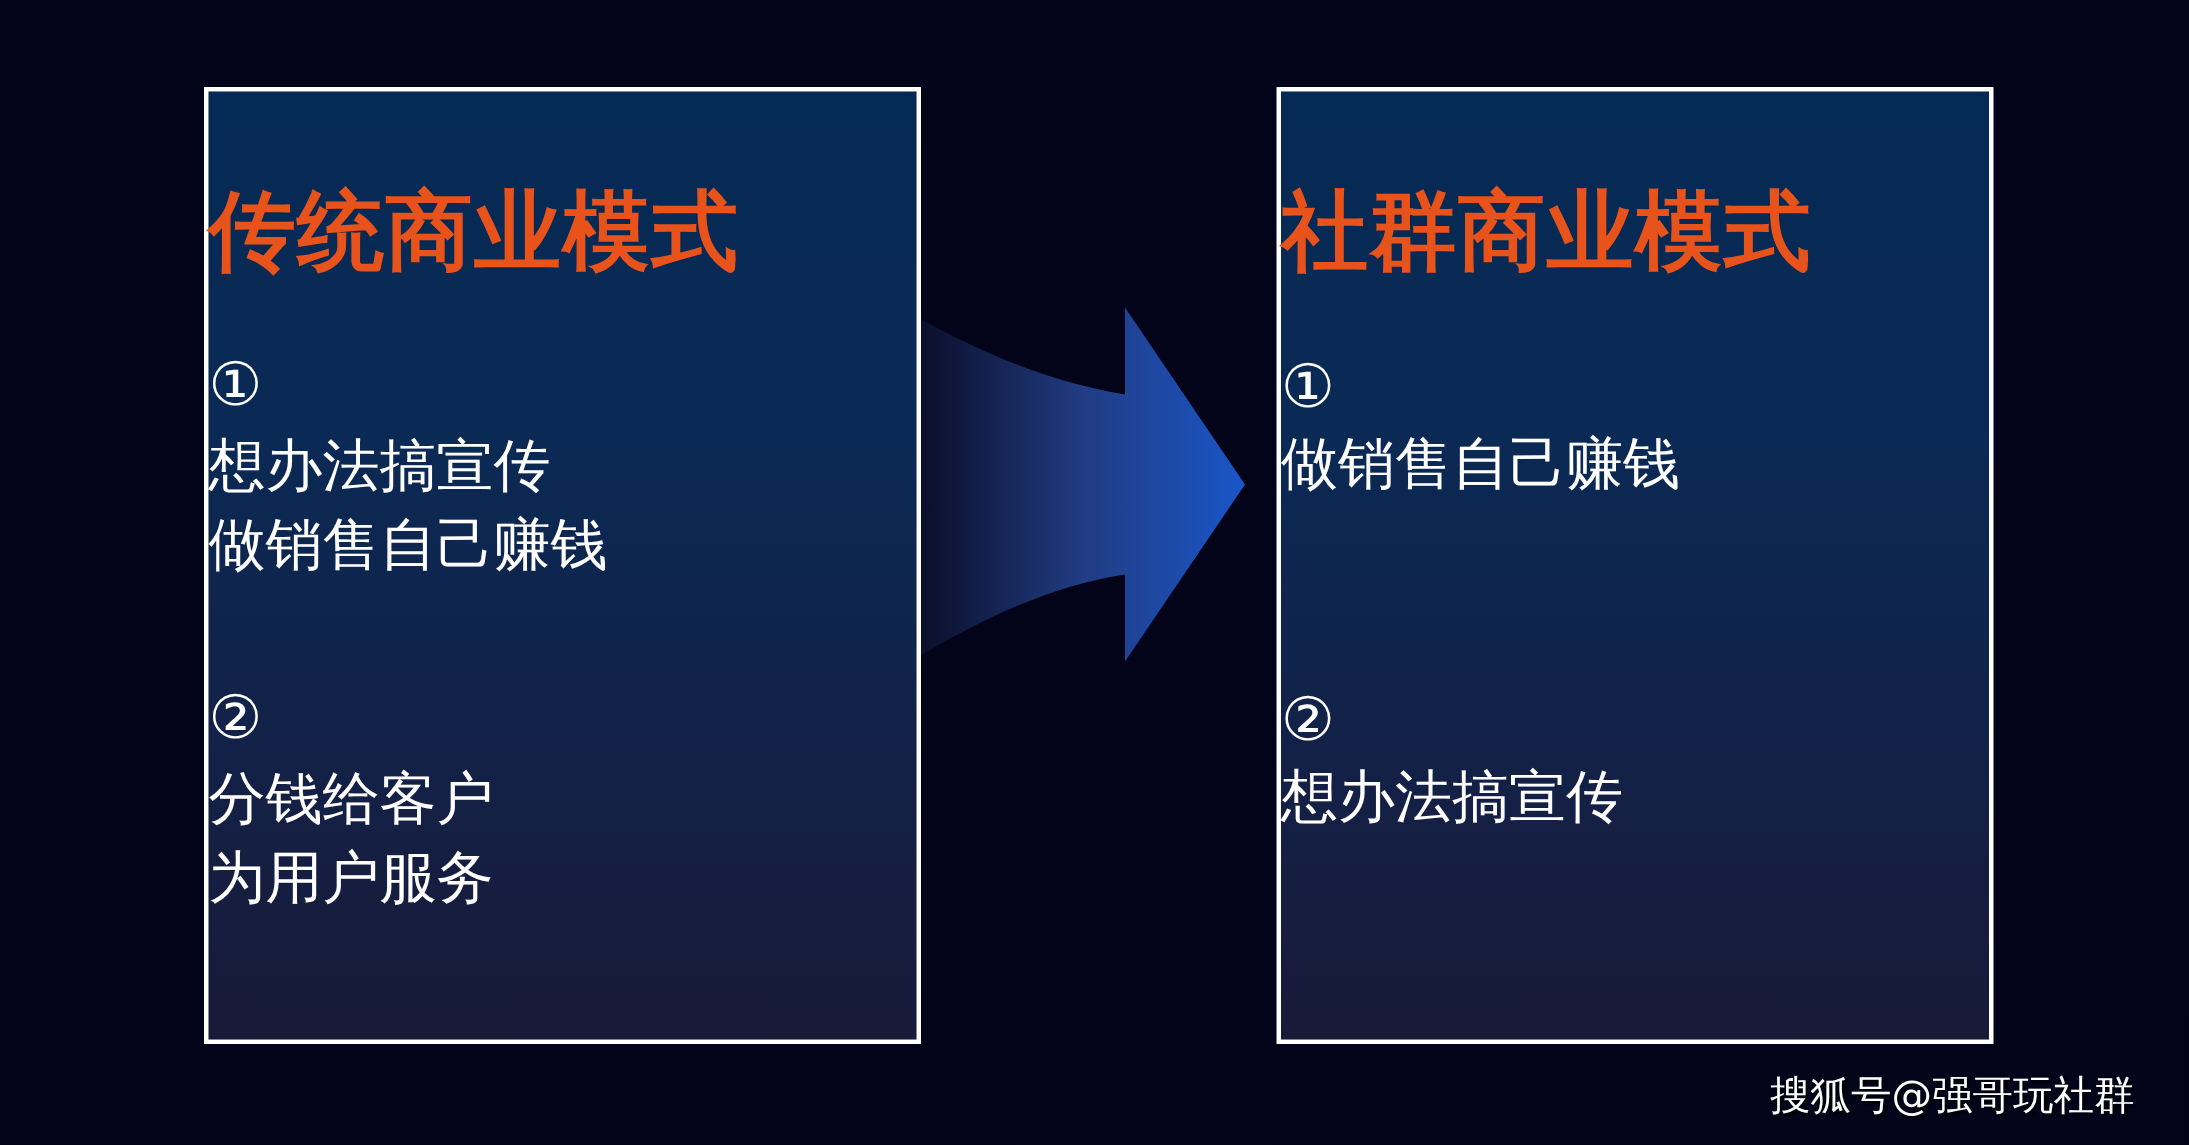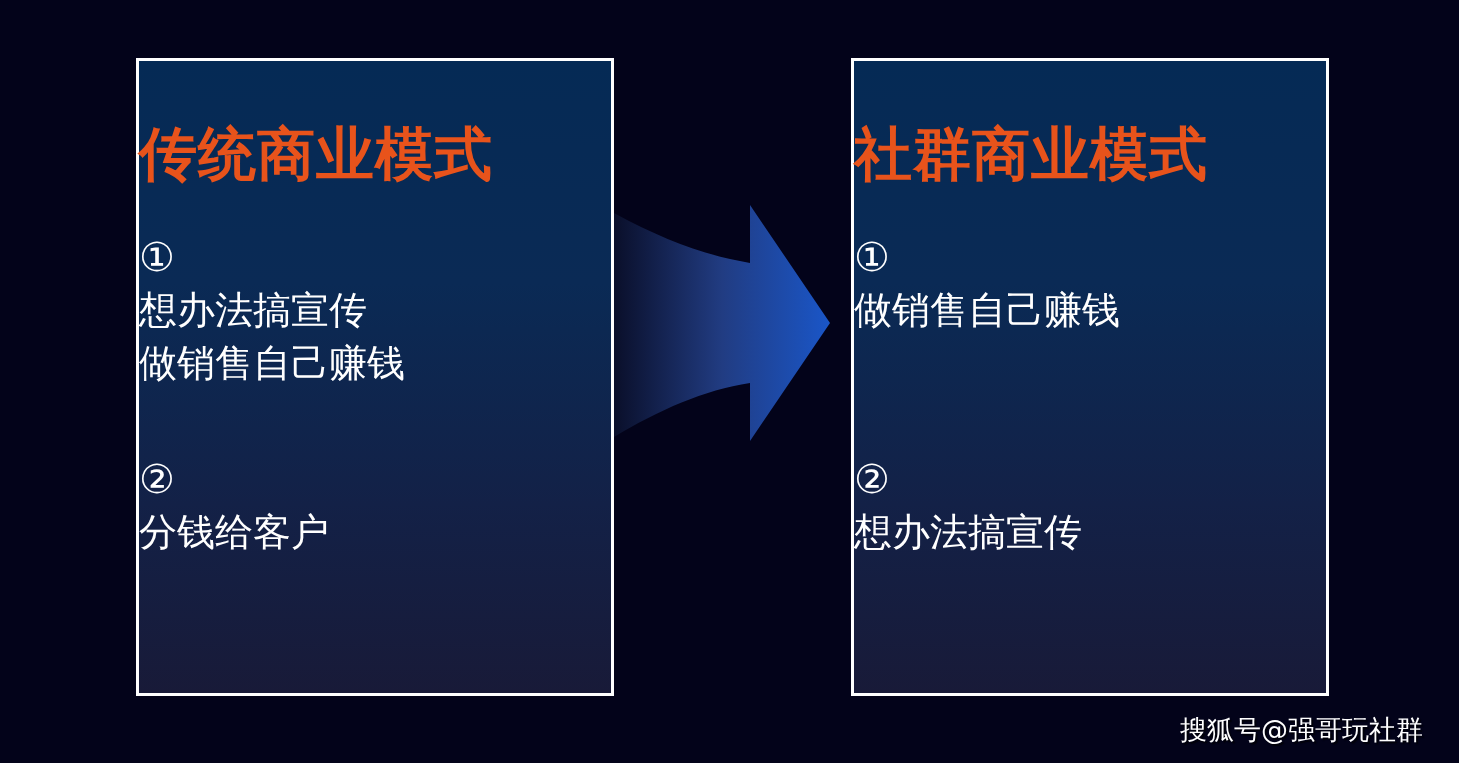--- a/index.html
+++ b/index.html
@@ -38,20 +38,21 @@
 <div class="panel left">
   <div class="panel-title">传统商业模式</div>
   <div class="point p1">
     <span class="num">①</span>
     <span class="line">想办法搞宣传</span>
     <span class="line">做销售自己赚钱</span>
   </div>
   <div class="point p2">
     <span class="num">②</span>
     <span class="line">分钱给客户</span>
+    <span class="line">为用户服务</span>
   </div>
 </div>
 
 <svg class="arrow" viewBox="0 0 220 240" xmlns="http://www.w3.org/2000/svg">
   <defs>
     <linearGradient id="ag" x1="0" y1="0" x2="1" y2="0">
       <stop offset="0" stop-color="#0a0f2a"></stop>
       <stop offset="0.5" stop-color="#213c82"></stop>
       <stop offset="1" stop-color="#1a56c8"></stop>
     </linearGradient>

